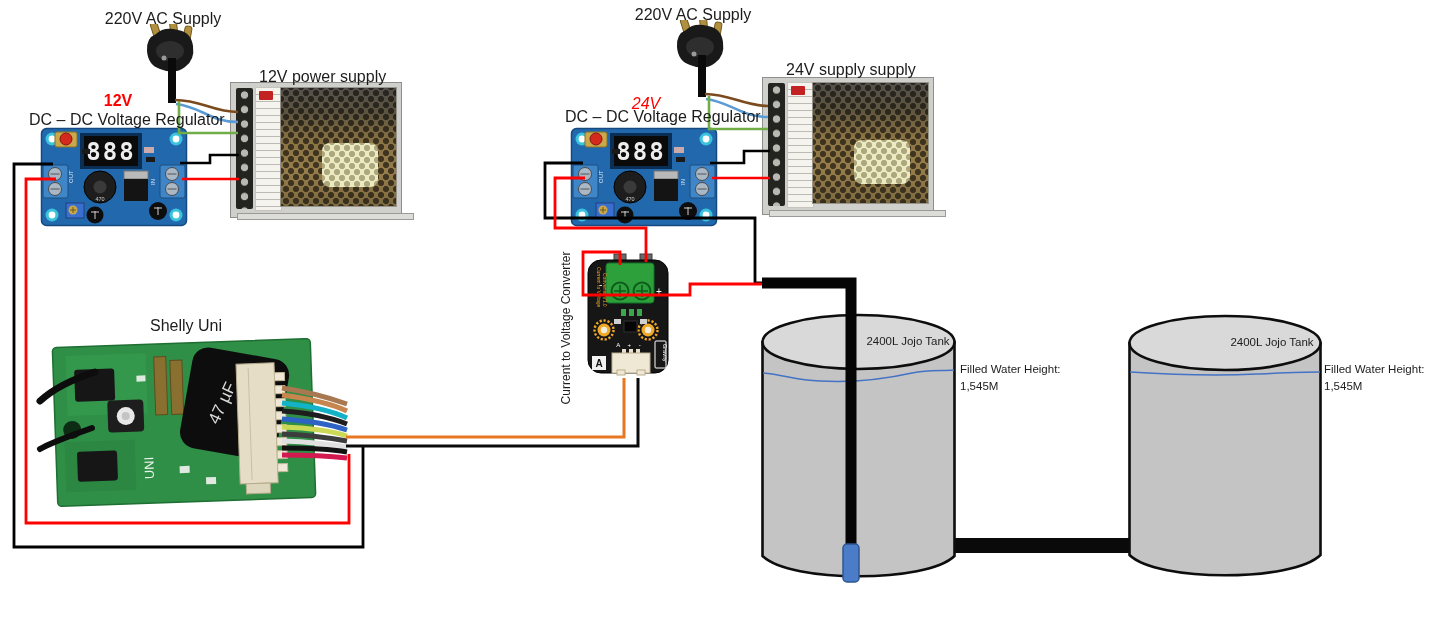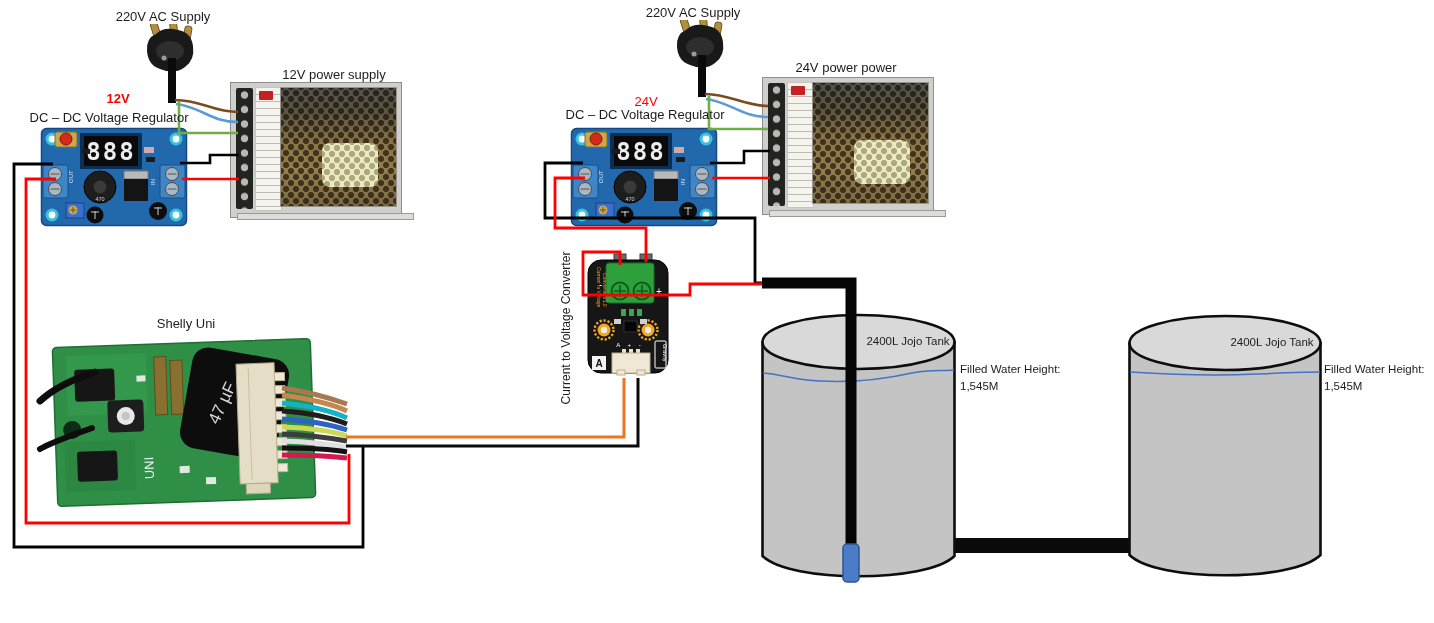--- a/index.html
+++ b/index.html
@@ -1,18 +1,18 @@
 <!DOCTYPE html>
 <html><head>
 <meta charset="utf-8">
 <style>
   html,body{margin:0;padding:0;background:#fff;}
   .canvas{position:relative;width:1434px;height:623px;background:#ffffff;overflow:hidden;
           font-family:"Liberation Sans",sans-serif;color:#1c1c1c;}
-  .lbl{position:absolute;font-size:13px;line-height:1.3;white-space:nowrap;}
+  .lbl{position:absolute;font-size:16px;line-height:1.3;white-space:nowrap;}
   .ctr{text-align:center;}
   .red{color:#ff0000;}
   svg{display:block;}
   
   .psu{position:absolute;background:#cfcfcb;border:1px solid #8e8e8a;box-sizing:border-box;z-index:2;}
   .psu-terms{position:absolute;left:5px;top:5px;bottom:8px;width:17px;background:#23231f;border-radius:2px;
     background-image:radial-gradient(circle at 8.5px 7px, #b9b9b2 3.3px, #23231f 4.1px);
     background-size:17px 14.5px;}
   .psu-strip{position:absolute;left:24px;top:4px;bottom:6px;width:25px;background:#f4f3ee;border:1px solid #c6c4bc;
     background-image:repeating-linear-gradient(180deg, rgba(0,0,0,0) 0 6px, rgba(120,118,108,.45) 6px 7px);}
@@ -330,25 +330,25 @@
 
     <path d="M346,437 H624 V378" stroke="#e87722" stroke-width="3" fill="none"></path>
     <path d="M346,446 H638 V378" stroke="#0a0a0a" stroke-width="3" fill="none"></path>
 
     <path d="M762,283 H851 V546" stroke="#050505" stroke-width="11" fill="none"></path>
     <rect x="843" y="544" width="16" height="38" rx="4" fill="#4a7cc7" stroke="#2e5693" stroke-width="1.5"></rect>
   </svg>
 
   <div class="lbl ctr labels" style="left:103px;top:9px;width:120px;">220V AC Supply</div>
   <div class="lbl ctr labels" style="left:633px;top:5px;width:120px;">220V AC Supply</div>
-  <div class="lbl ctr labels" style="left:274px;top:67px;width:120px;">12V power supply</div>
-  <div class="lbl ctr labels" style="left:786px;top:60px;width:120px;">24V power power</div>
+  <div class="lbl ctr labels" style="left:259px;top:67px;width:120px;">12V power supply</div>
+  <div class="lbl ctr labels" style="left:786px;top:60px;width:120px;">24V supply supply</div>
   <div class="lbl ctr red labels" style="left:38px;top:91px;width:160px;font-weight:bold;">12V</div>
   <div class="lbl ctr labels" style="left:29px;top:110px;width:160px;">DC – DC Voltage Regulator</div>
-  <div class="lbl ctr red labels" style="left:566px;top:94px;width:160px;">24V</div>
+  <div class="lbl ctr red labels" style="left:566px;top:94px;width:160px;font-style:italic;">24V</div>
   <div class="lbl ctr labels" style="left:565px;top:107px;width:160px;">DC – DC Voltage Regulator</div>
   <div class="lbl ctr labels" style="left:126px;top:316px;width:120px;">Shelly Uni</div>
   <div class="vert-label" style="left:486px;top:321px;">Current to Voltage Converter</div>
   <div class="lbl labels" style="left:960px;top:361px;font-size:11.5px;line-height:17px;">
     <span>Filled Water Height:</span><br>
     <span>1,545M</span>
   </div>
   <div class="lbl labels" style="left:1324px;top:361px;font-size:11.5px;line-height:17px;">
     <span>Filled Water Height:</span><br>
     <span>1,545M</span>

